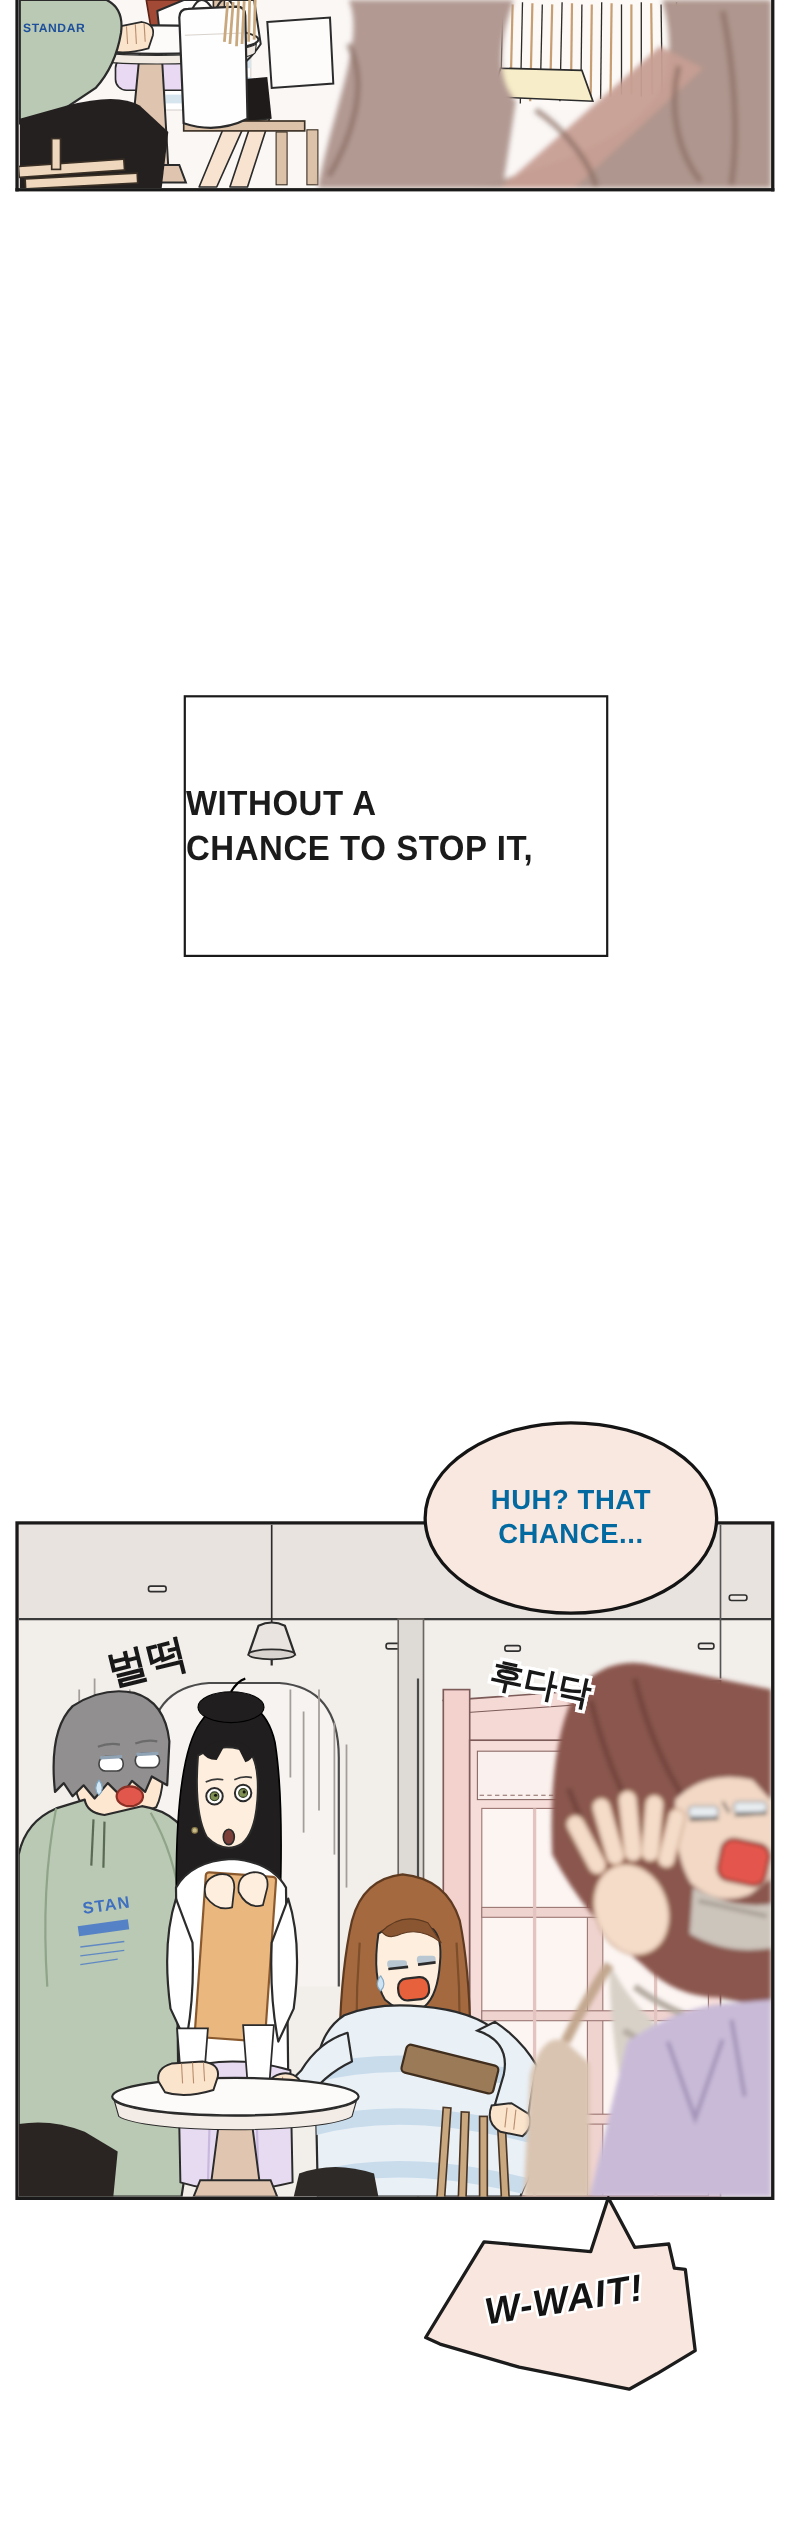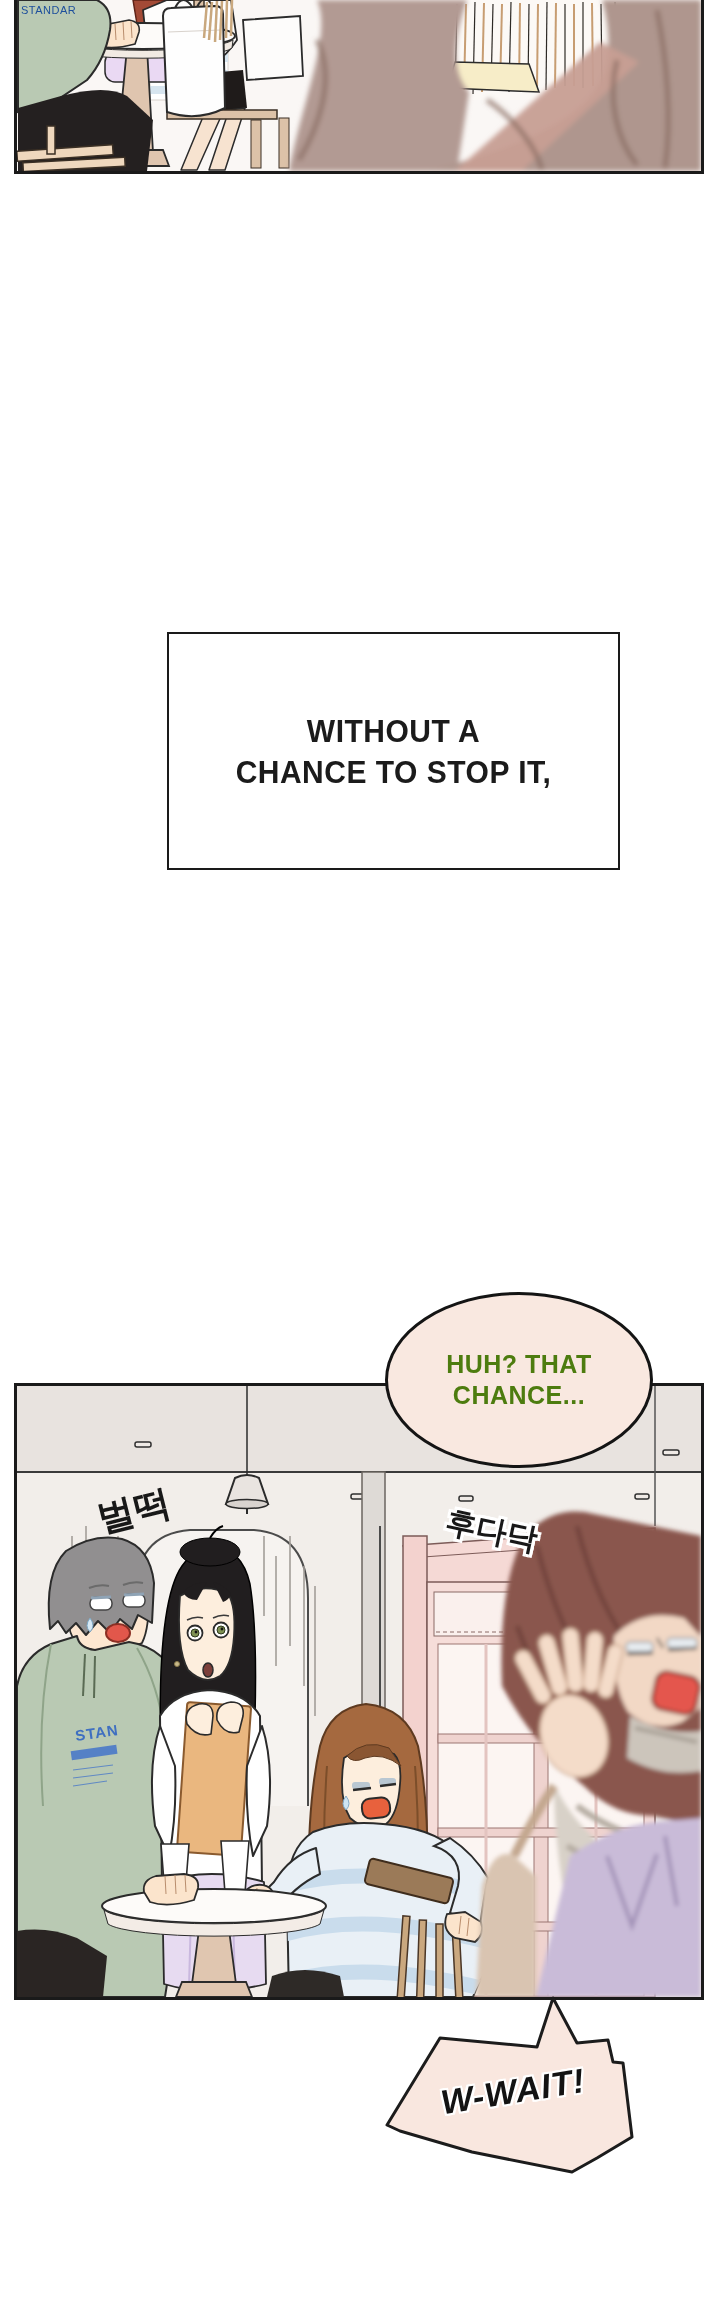--- a/index.html
+++ b/index.html
@@ -3,45 +3,45 @@
 <meta charset="utf-8">
 <style>
   html,body{margin:0;padding:0;background:#ffffff;}
   .page{position:relative;width:720px;height:2300px;background:#ffffff;overflow:hidden;
         font-family:"Liberation Sans", sans-serif;}
   .panel{position:absolute;box-sizing:border-box;border:3px solid #1a1a1a;overflow:hidden;}
   .panel svg{position:absolute;left:0;top:0;width:100%;height:100%;display:block;}
   .panel-top{left:14px;top:0;width:690px;height:174px;border-top:none;background:#faf7f5;}
   .panel-main{left:14px;top:1383px;width:690px;height:617px;background:#f2eeea;}
 
-  .caption-box{position:absolute;left:167px;top:632px;width:453px;height:238px;box-sizing:border-box;
+  .caption-box{position:absolute;left:167px;top:632px;width:386px;height:238px;box-sizing:border-box;
       border:2px solid #1a1a1a;background:#ffffff;display:flex;flex-direction:column;
-      align-items:center;justify-content:center;z-index:4;}
+      align-items:flex-start;justify-content:center;z-index:4;}
   .caption-box p{margin:0;font-size:30px;line-height:41px;font-weight:600;letter-spacing:.5px;
       color:#1b1b1b;transform:scaleY(1.06);}
 
   .bubble-huh{position:absolute;left:385px;top:1292px;width:262px;height:170px;background:#f9e8e0;
       border:3px solid #141414;border-radius:50%;display:flex;flex-direction:column;align-items:center;
       justify-content:center;z-index:6;}
-  .bubble-huh p{margin:0;font-size:25px;line-height:31px;font-weight:700;letter-spacing:.5px;color:#4d7c0f;}
+  .bubble-huh p{margin:0;font-size:25px;line-height:31px;font-weight:700;letter-spacing:.5px;color:#0369a1;}
 
   .bubble-wait-shape{position:absolute;left:370px;top:1988px;width:280px;height:192px;z-index:6;}
   .bubble-wait-text{position:absolute;left:428px;top:2072px;width:170px;text-align:center;z-index:7;
       font-size:34px;font-weight:800;font-style:italic;letter-spacing:1px;color:#131313;
       transform:rotate(-9deg);
       text-shadow:-2px -2px 0 #fff,2px -2px 0 #fff,-2px 2px 0 #fff,2px 2px 0 #fff,0 -2px 0 #fff,0 2px 0 #fff,-2px 0 0 #fff,2px 0 0 #fff;}
 
   .sfx{position:absolute;z-index:5;font-weight:800;color:#181818;
       font-family:"DejaVu Sans","Liberation Sans",sans-serif;white-space:nowrap;}
   .sfx-jump{left:80px;top:100px;font-size:37px;transform:rotate(-14deg);}
   .sfx-scurry{left:428px;top:124px;font-size:31px;transform:rotate(12deg);
       text-shadow:-3px -3px 0 #fff,3px -3px 0 #fff,-3px 3px 0 #fff,3px 3px 0 #fff,0 -3px 0 #fff,0 3px 0 #fff,-3px 0 0 #fff,3px 0 0 #fff;}
 
   .print{position:absolute;z-index:5;white-space:nowrap;}
-  .poster-text{left:4px;top:4px;font-size:11px;font-weight:400;color:#1d4f9c;letter-spacing:.5px;}
+  .poster-text{left:4px;top:20px;font-size:11px;font-weight:700;color:#1d4f9c;letter-spacing:.5px;}
   .hoodie-text{left:58px;top:338px;font-size:15px;font-weight:800;color:#3f6fc1;letter-spacing:1px;
       transform:rotate(-8deg);}
 </style>
 </head>
 <body>
 
 <div class="page">
 
   <section class="panel panel-top">
     <svg viewBox="0 0 684 171" preserveAspectRatio="none">

